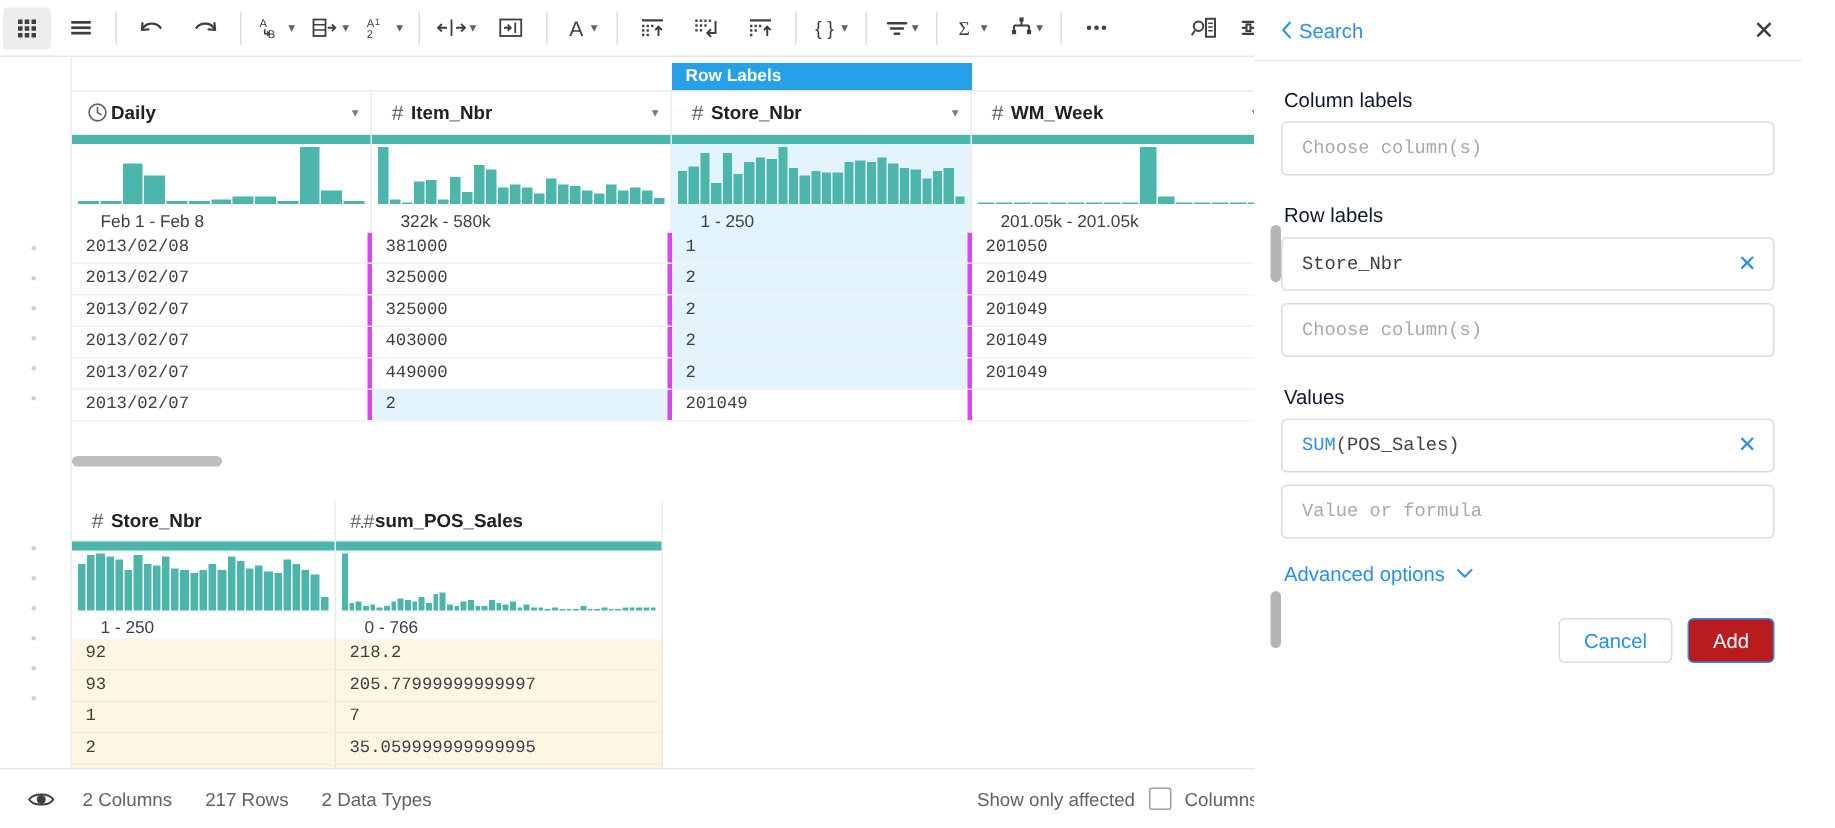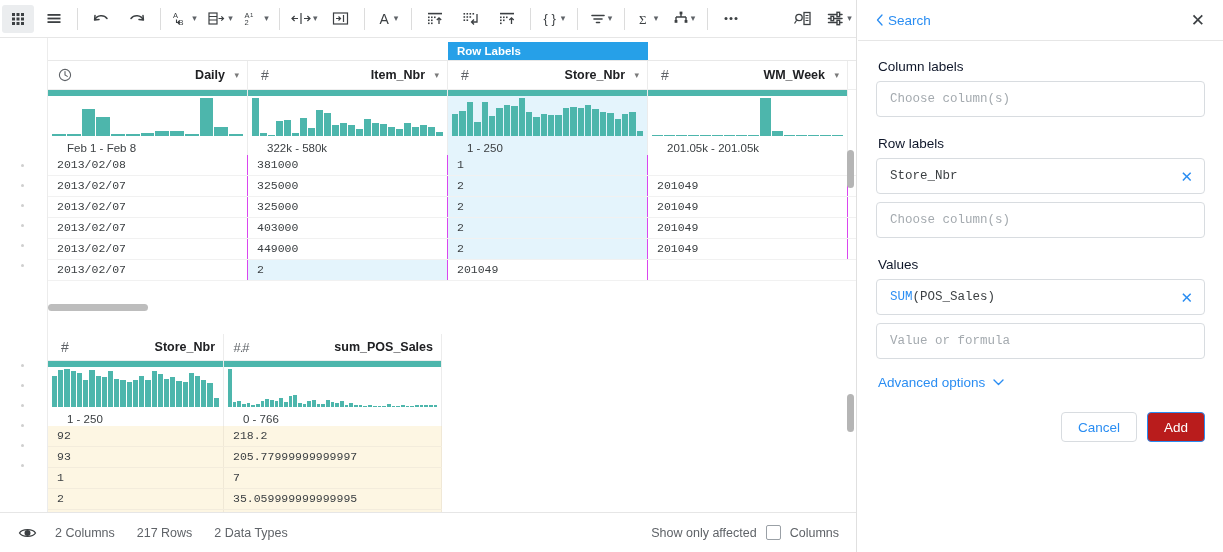--- a/index.html
+++ b/index.html
@@ -36,35 +36,35 @@
   .rowlabels-tag{position:absolute;left:448px;top:42px;width:200px;height:18px;background:#26a0e8;
     color:#fff;font-size:11.5px;font-weight:bold;line-height:18px;padding-left:9px;
     box-sizing:border-box;z-index:6;}
 
   
   .ttable{position:absolute;left:48px;top:22px;width:809px;}
   .thead{display:flex;height:28px;border-top:1px solid #e8e8e8;border-bottom:1px solid #eee;background:#fff;}
   .thcell{width:200px;box-sizing:border-box;border-right:1px solid #ececec;display:flex;align-items:center;
     padding:0 8px;position:relative;cursor:pointer;}
   .th-typeicon{width:18px;font-size:13px;color:#5f6368;display:flex;align-items:center;justify-content:center;}
-  .th-name{flex:1;text-align:right;font-size:12.5px;font-weight:bold;color:#202124;
+  .th-name{flex:1;text-align:left;font-size:12.5px;font-weight:bold;color:#202124;
     white-space:nowrap;overflow:hidden;text-overflow:ellipsis;}
   .th-chev{width:14px;color:#7a7a7a;font-size:9px;text-align:right;}
 
   .tbars{display:flex;height:65px;}
   .tbcell{width:200px;box-sizing:border-box;border-right:1px solid #ececec;position:relative;background:#fff;}
   .tbcell.hl{background:#e4f4fc;}
   .teal-top{height:6px;background:#4db6ac;}
   .hist{position:absolute;left:4px;right:4px;bottom:19px;top:8px;display:flex;align-items:flex-end;gap:1px;}
   .hist i{flex:1 1 auto;background:#4db6ac;display:block;min-height:1px;}
   .hist-range{position:absolute;left:19px;bottom:1px;font-size:11.5px;color:#3c4043;
     font-family:"Liberation Sans",sans-serif;}
 
   .trow{display:flex;height:20px;border-bottom:1px solid #f1f1f1;}
-  .tcell{width:200px;box-sizing:border-box;border-right:1px solid #d946ef;padding:0 9px;
+  .tcell{width:200px;box-sizing:border-box;border-right:3px solid #d946ef;padding:0 9px;
     font-family:"Liberation Mono","DejaVu Sans Mono",monospace;font-size:11.5px;color:#3c4043;
     line-height:20px;white-space:nowrap;overflow:hidden;}
   .tcell.hl{background:#e4f4fc;}
 
   .hscroll{position:absolute;left:48px;top:266px;width:100px;height:7px;background:#bdbdbd;
     border-radius:4px;z-index:7;cursor:pointer;}
 
   .vscroll{position:absolute;width:7px;border-radius:4px;background:#b5b5b5;cursor:pointer;z-index:7;}
 
   
@@ -86,21 +86,21 @@
 
   
   .statusbar{position:absolute;left:0;top:512px;width:857px;height:40px;background:#fff;
     border-top:1px solid #e6e6e6;display:flex;align-items:center;box-sizing:border-box;padding:0 18px;}
   .sb-eye{margin-right:18px;display:flex;align-items:center;cursor:pointer;color:#3c4043;}
   .sb-item{font-size:12.5px;color:#5f6368;margin-right:22px;}
   .sb-right{margin-left:auto;display:flex;align-items:center;gap:9px;}
   .sb-checkbox{width:13px;height:13px;border:1px solid #9aa0a6;border-radius:2px;background:#fff;cursor:pointer;}
 
   
-  .panel{position:absolute;left:858px;top:0;width:365px;height:552px;background:#fff;box-sizing:border-box;}
+  .panel{position:absolute;left:836px;top:0;width:365px;height:552px;background:#fff;box-sizing:border-box;}
   .panel-head{position:relative;height:40px;border-bottom:1px solid #e6e6e6;display:flex;align-items:center;}
   .pback{position:absolute;left:18px;display:flex;align-items:center;gap:5px;color:#2a8df2;
     font-size:13.5px;cursor:pointer;}
   .ptitle{width:100%;text-align:center;font-size:15px;color:#202124;}
   .pclose{position:absolute;right:18px;font-size:17px;color:#3c4043;cursor:pointer;line-height:1;}
 
   .panel-body{padding:18px 18px 0 18px;}
   .fg-label{font-size:13.5px;color:#0f172a;margin:0 0 7px 2px;}
   .fg-label.sp{margin-top:19px;}
   .field{position:relative;height:36px;border:1px solid #d8dce0;border-radius:4px;background:#fff;
@@ -490,20 +490,21 @@
                 <i style="height:2%"></i>
               </div>
               <div class="hist-range">201.05k - 201.05k</div>
             </div>
           </div>
         <div id="src-body">
             <div class="trow">
               <div class="tcell">2013/02/08</div>
               <div class="tcell">381000</div>
               <div class="tcell hl">1</div>
+              <div class="tcell">201050</div>
             </div>
             <div class="trow">
               <div class="tcell">2013/02/07</div>
               <div class="tcell">325000</div>
               <div class="tcell hl">2</div>
               <div class="tcell">201049</div>
             </div>
             <div class="trow">
               <div class="tcell">2013/02/07</div>
               <div class="tcell">325000</div>

